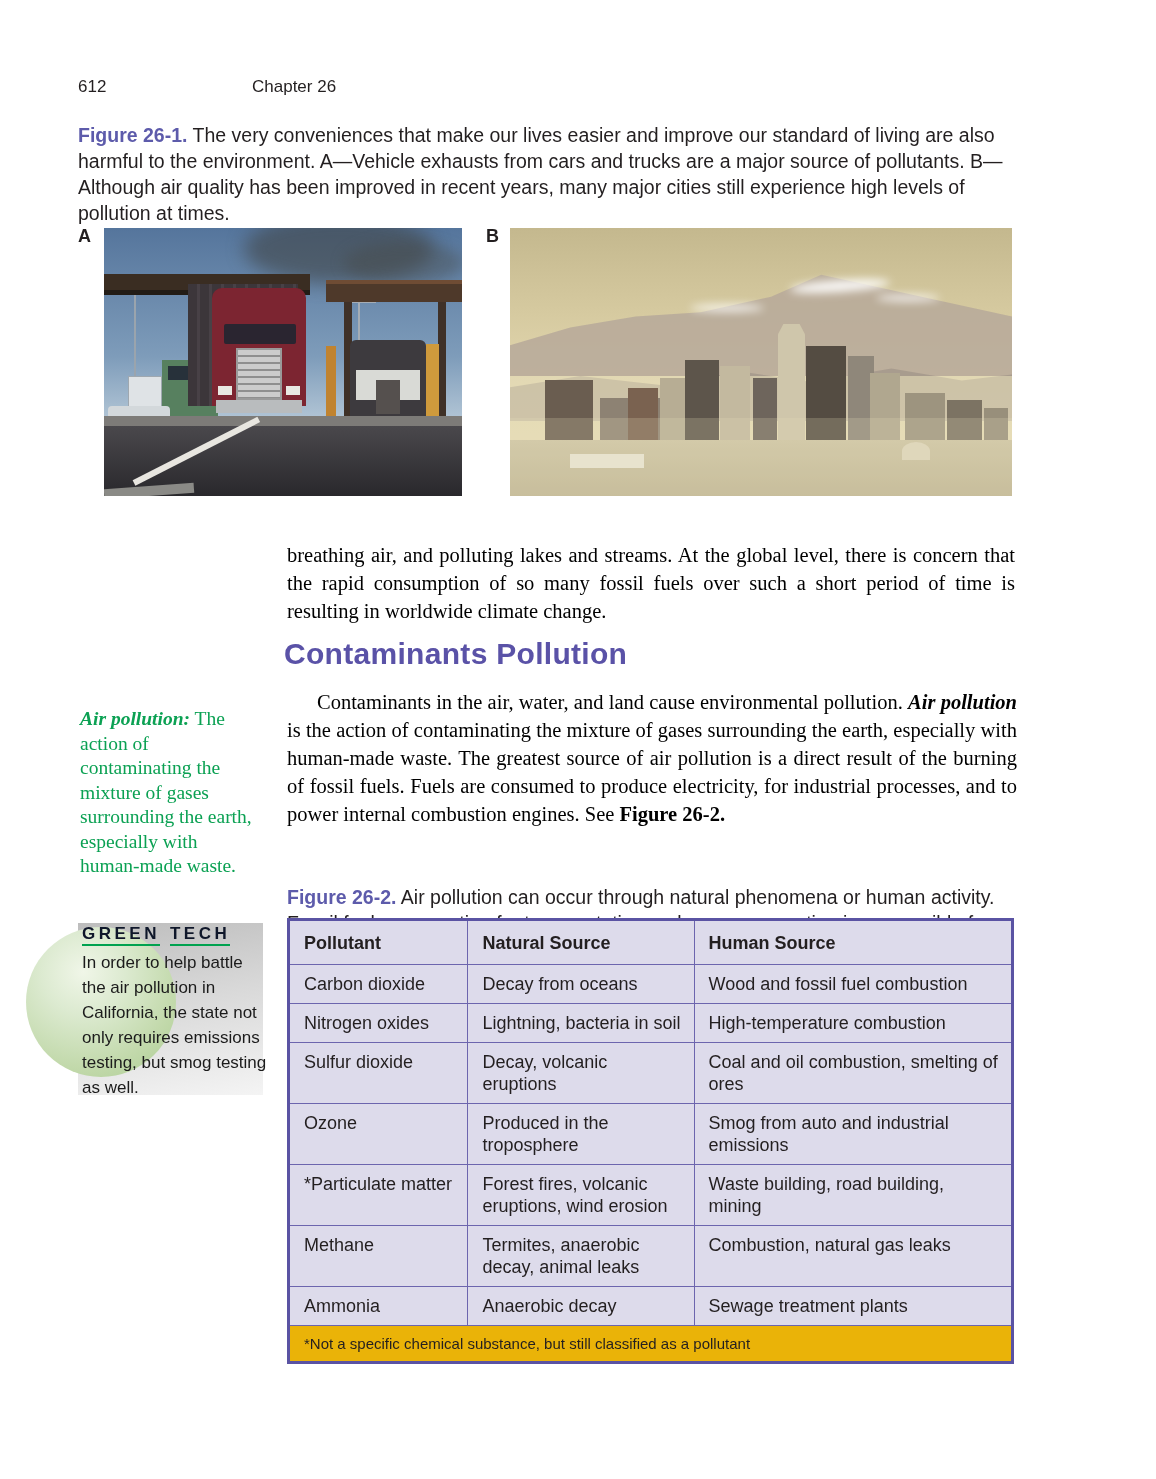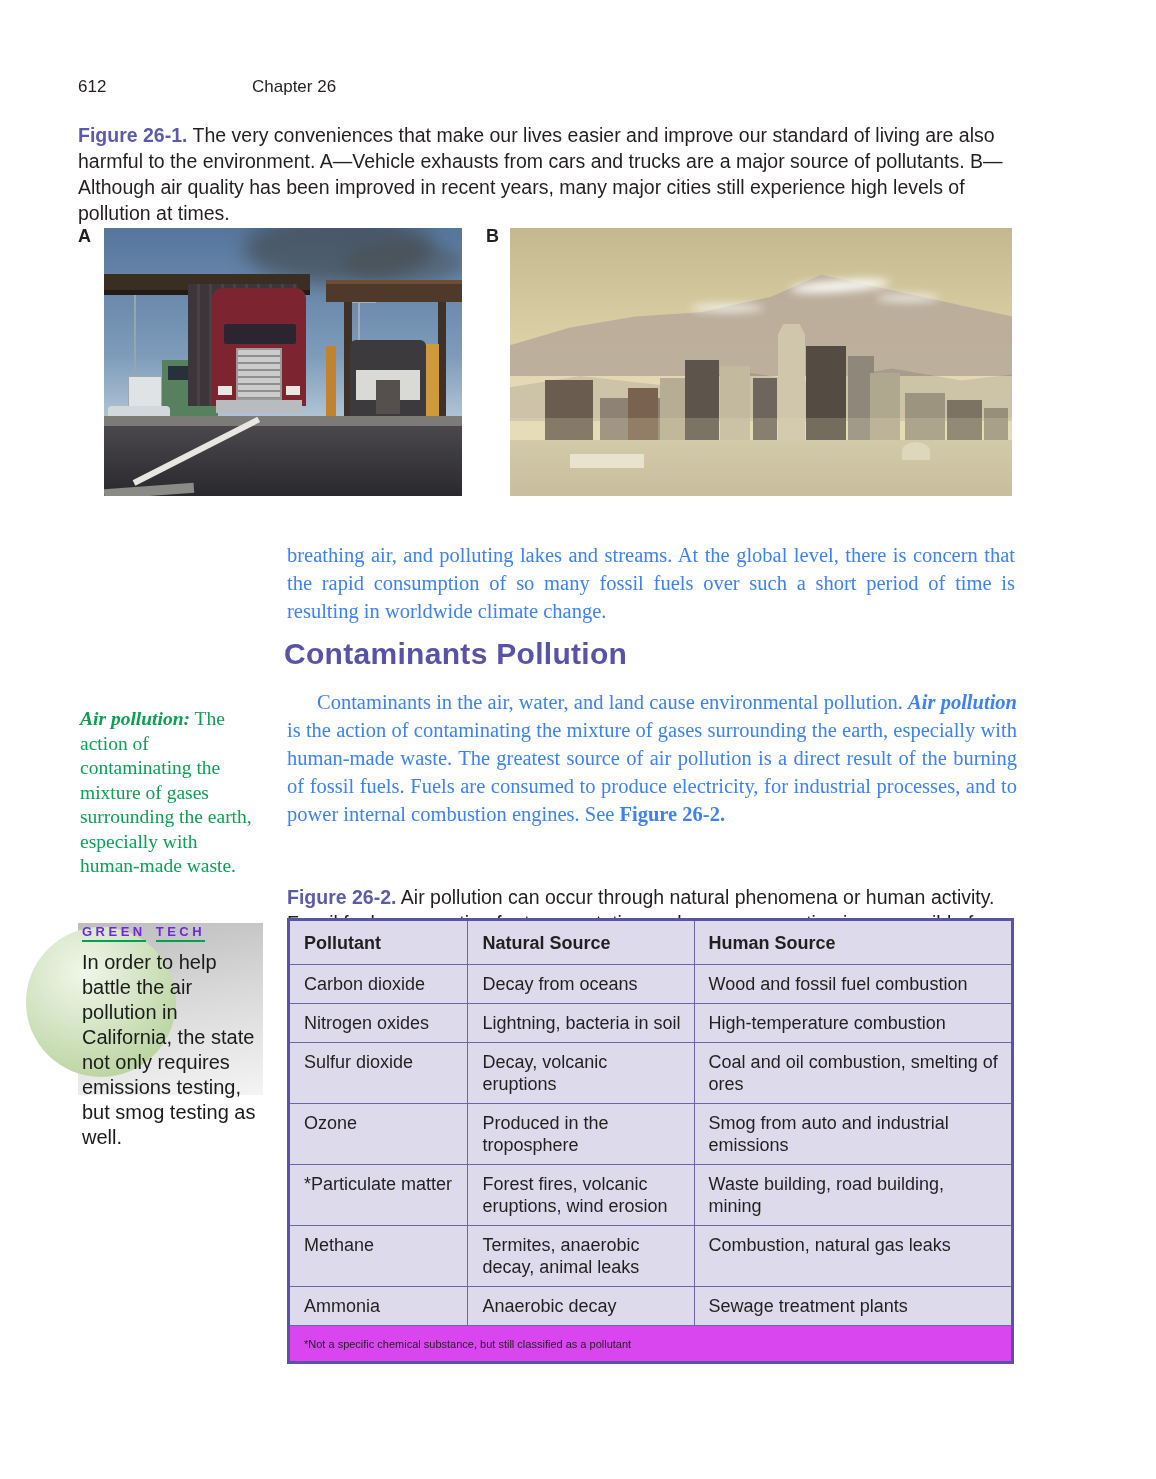--- a/index.html
+++ b/index.html
@@ -17,52 +17,52 @@
   
   .figcap { font-size:19.5px; line-height:26px; color:#231f20; }
   .figcap .figlabel { color:#5d5bab; font-weight:bold;text-align:center; }
   .cap1 { left:78px; top:122px; width:942px; }
   .cap2 { left:287px; top:884px; width:736px; }
 
   
   .pholabel { font-weight:bold; font-size:18px; }
 
   
-  .serif { font-family:"Liberation Serif", serif; font-size:20.5px; line-height:28px; color:#3b82f6; text-align:justify; }
+  .serif { font-family:"Liberation Serif", serif; font-size:20.5px; line-height:28px; color:#000000; text-align:justify; }
   .para1 { left:287px; top:541px; width:728px; }
   .para2 { left:287px; top:688px; width:730px; text-indent:30px; }
   .term { font-weight:bold; font-style:italic; }
   .figref { font-weight:bold; }
 
   .h1 { left:284px; top:637px; font-size:30px; font-weight:bold; color:#5a52a7; letter-spacing:.3px; }
 
   
   .margin-note { left:80px; top:707px; width:181px; font-family:"Liberation Serif", serif;
     font-size:19.5px; line-height:24.5px; color:#0ba153; }
   .margin-note .term { color:#0ba153; }
 
   
   .gt-box { left:78px; top:923px; width:185px; height:172px;
     background:linear-gradient(170deg,#bdbdbd 0%,#d8d8d8 45%,#f4f4f4 100%); }
   .gt-sphere { left:26px; top:927px; width:150px; height:150px; border-radius:50%;
     background:radial-gradient(circle at 38% 30%, #f0f6e8 0%, #dcead0 30%, #c2d9ab 68%, #abcc92 100%); }
-  .gt-title { left:82px; top:924px; font-size:13px; font-weight:bold; color:#6d28d9; letter-spacing:3.5px; white-space:nowrap; }
+  .gt-title { left:82px; top:924px; font-size:17px; font-weight:bold; color:#0f172a; letter-spacing:3.5px; white-space:nowrap; }
   .gt-title span { border-bottom:2.5px solid #00a24f; padding-bottom:1px; }
   .gt-title .w2 { margin-left:10px; }
-  .gt-body { left:82px; top:950px; width:186px; font-size:20px; line-height:25px; color:#1b1b1b; }
+  .gt-body { left:82px; top:950px; width:186px; font-size:17px; line-height:25px; color:#1b1b1b; }
 
   
   .ptable { left:287px; top:918px; width:727px; border-collapse:collapse;
     font-size:18px; line-height:22px; color:#231f20; }
   .ptable td, .ptable th { background:#dddbeb; border:1.5px solid #6c65ae;
     padding:8px 10px 8px 14px; text-align:left; vertical-align:top; font-weight:normal; }
   .ptable th { font-weight:bold; padding-top:11px; padding-bottom:10px; }
   .ptable { border:3px solid #5a53a3; }
   table.ptable { border-style:solid; }
-  .ptable tr.footrow td { font-size:11px; line-height:18px; padding:9px 10px 8px 14px; background:#d946ef; }
+  .ptable tr.footrow td { font-size:15px; line-height:18px; padding:9px 10px 8px 14px; background:#eab308; }
   .col1 { width:180px; } .col2 { width:227px; } .col3 { width:320px; }
 
   
   .photoA { left:104px; top:228px; width:358px; height:268px; overflow:hidden;
     background:linear-gradient(180deg,#55759c 0%,#7e9cba 48%,#b3c6d6 72%); }
   .pa-smoke1 { left:140px; top:-14px; width:190px; height:70px; border-radius:50%;
     background:rgba(62,64,62,.55); filter:blur(9px); }
   .pa-smoke2 { left:240px; top:14px; width:120px; height:42px; border-radius:50%;
     background:rgba(70,72,70,.4); filter:blur(7px); }
   .pa-pole1 { left:30px; top:56px; width:2px; height:100px; background:#9aa4ad; }

